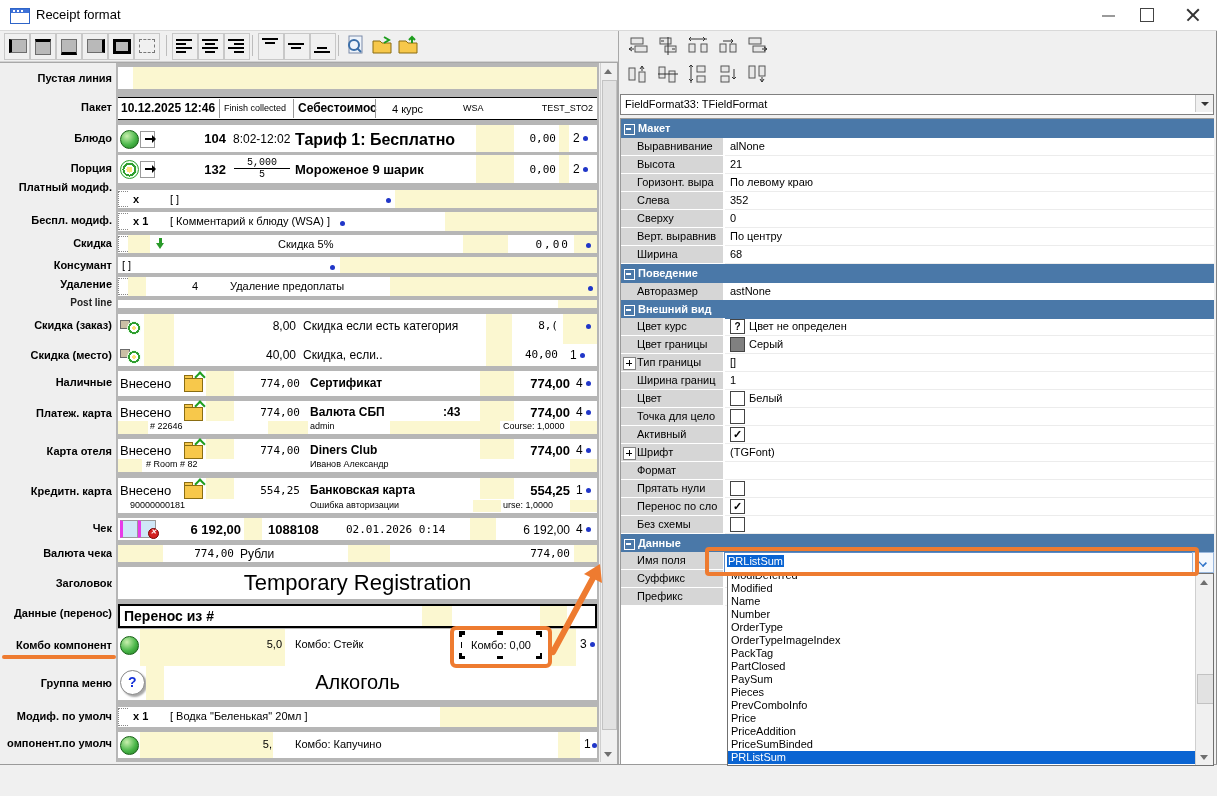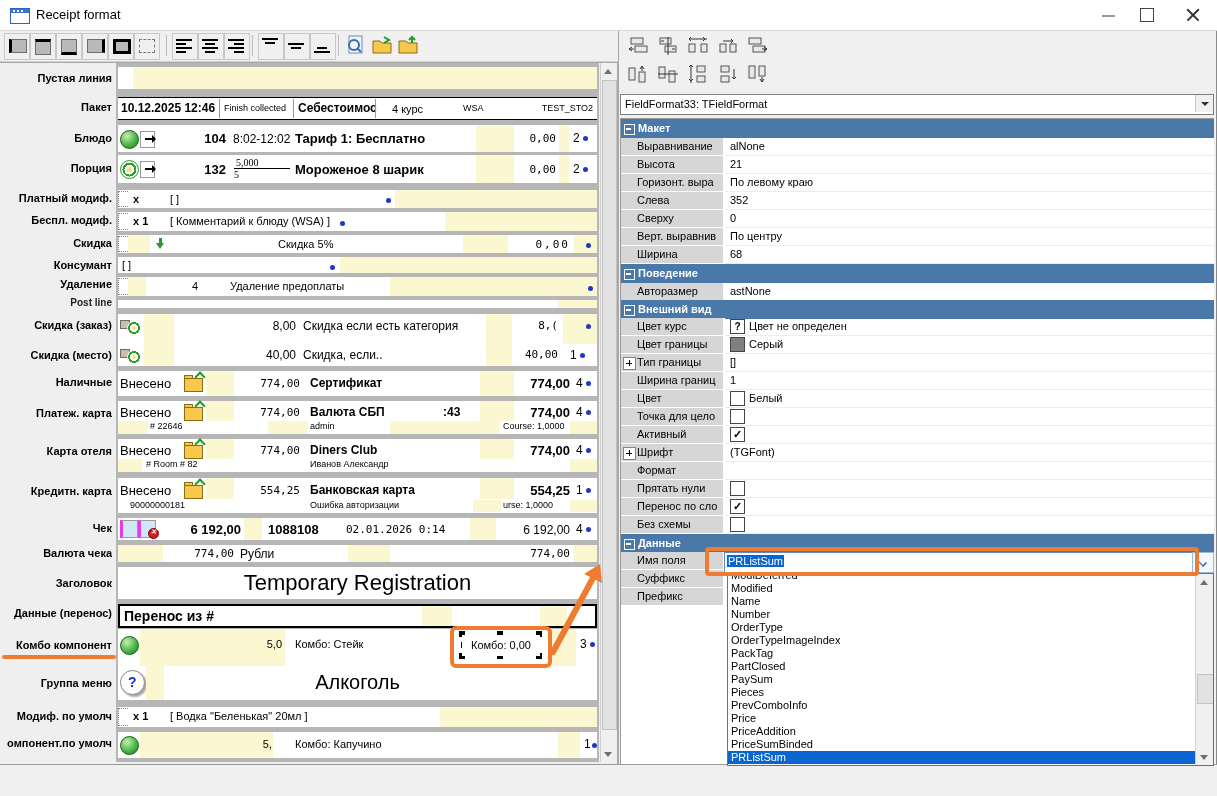--- a/index.html
+++ b/index.html
@@ -52,21 +52,21 @@
   .ht::after{content:"";position:absolute;right:1px;bottom:0;width:14px;height:14px;border-radius:50%;
         background:radial-gradient(circle,#ffe27a 0 2px,#fff 2px 4px,#2f9e2f 4px 6px,#eaffea 6px)}
   .fold{position:absolute;width:17px;height:12px;background:#f7c84b;border:1px solid #8a6d12}
   .fold::before{content:"";position:absolute;top:-4px;left:-1px;width:7px;height:2px;background:#f7c84b;border:1px solid #8a6d12;border-bottom:none}
   .fold i{position:absolute;right:-2px;top:-6px;width:6px;height:6px;border-left:2px solid #1e9e1e;border-top:2px solid #1e9e1e;transform:rotate(45deg)}
   .payic{position:absolute;width:14px;height:16px;background:#cfe7f7;border:1px solid #9a9a9a;border-left:3px solid #e83ae8}
   .payic i{position:absolute;right:-4px;bottom:-2px;width:9px;height:9px;border-radius:50%;background:#d42020;border:1px solid #7a0000}
   .payic i::after{content:"✕";position:absolute;left:1.5px;top:-1px;color:#fff;font-size:7px;font-weight:bold}
   .qic{position:absolute;width:23px;height:23px;border-radius:50%;background:#fff;border:1px solid #888;box-shadow:2px 2px 2px rgba(0,0,0,.35)}
   .qic::after{content:"?";position:absolute;left:7px;top:3px;color:#1330d8;font-weight:bold;font-size:14px}
-  .frac{position:absolute;font-family:Liberation Serif, serif}
+  .frac{position:absolute;text-align:center;font-family:Liberation Mono, monospace}
   .frac .fn{font-size:10px;border-bottom:1px solid #000;padding:0 2px}
   .frac .fd{font-size:10px}
   .handle{position:absolute;width:6px;height:6px;background:#000}
   
   .sb{position:absolute;background:#f0f0f0;border-left:1px solid #cfcfcf}
   .sbarrow{position:absolute;left:0;width:100%;height:16px}
   .tri-up{position:absolute;left:4px;top:6px;border-left:4px solid transparent;border-right:4px solid transparent;border-bottom:5px solid #6f6f6f}
   .tri-dn{position:absolute;left:4px;top:6px;border-left:4px solid transparent;border-right:4px solid transparent;border-top:5px solid #6f6f6f}
   .sbthumb{position:absolute;left:1px;width:13px;background:#e2e2e2;border:1px solid #c2c2c2}
   
@@ -209,21 +209,21 @@
       </svg></div>
 </div>
 
 <div id="designer">
   <div id="dcontent"></div>
 
   <div class="rlabel" style="top:9px">Пустая линия</div>
   <div class="rlabel" style="top:38px">Пакет</div>
   <div class="rlabel" style="top:69px">Блюдо</div>
   <div class="rlabel" style="top:99px">Порция</div>
-  <div class="rlabel" style="top:129px">Платный модиф.</div>
+  <div class="rlabel" style="top:118px">Платный модиф.</div>
   <div class="rlabel" style="top:151px">Беспл. модиф.</div>
   <div class="rlabel" style="top:174px">Скидка</div>
   <div class="rlabel" style="top:196px">Консумант</div>
   <div class="rlabel" style="top:215px">Удаление</div>
   <div class="rlabel" style="top:234px;font-size:10px;color:#222">Post line</div>
   <div class="rlabel" style="top:256px">Скидка (заказ)</div>
   <div class="rlabel" style="top:286px">Скидка (место)</div>
   <div class="rlabel" style="top:313px">Наличные</div>
   <div class="rlabel" style="top:344px">Платеж. карта</div>
   <div class="rlabel" style="top:382px">Карта отеля</div>
@@ -253,39 +253,39 @@
     <span class="t r" style="left:400px;top:5px;width:75px;font-size:9px">TEST_STO2</span>
   </div>
 
   <div class="rrow" style="top:62px;height:27px">
     <div class="ball" style="left:2px;top:5px"></div>
     <div class="exp" style="left:22px;top:6px">
         <i></i>
       </div>
     <span class="t b r" style="left:70px;top:6px;width:38px;font-size:13px">104</span>
     <span class="t" style="left:115px;top:7px;font-size:12px">8:02-12:02</span>
-    <span class="t b" style="left:177px;top:6px;font-size:13px">Тариф 1: Бесплатно</span>
+    <span class="t b" style="left:177px;top:6px;font-size:16px">Тариф 1: Бесплатно</span>
     <div class="ylw" style="left:358px;width:38px"></div>
     <span class="t mono r" style="left:398px;top:7px;width:40px">0,00</span>
     <div class="ylw" style="left:441px;width:10px"></div>
     <span class="t" style="left:455px;top:6px;font-size:12px">2</span>
     <div class="dot" style="left:465px;top:11px"></div>
   </div>
 
   <div class="rrow" style="top:92px;height:28px">
     <div class="targ" style="left:2px;top:5px"></div>
     <div class="exp" style="left:22px;top:6px">
         <i></i>
       </div>
     <span class="t b r" style="left:70px;top:7px;width:38px;font-size:13px">132</span>
     <div class="frac" style="left:116px;top:2px;width:56px">
       <div class="fn">5,000</div>
         <div class="fd">5</div>
     </div>
-    <span class="t b" style="left:177px;top:7px;font-size:13px">Мороженое 8 шарик</span>
+    <span class="t b" style="left:177px;top:7px;font-size:13px">Мороженое 9 шарик</span>
     <div class="ylw" style="left:358px;width:38px"></div>
     <span class="t mono r" style="left:398px;top:8px;width:40px">0,00</span>
     <div class="ylw" style="left:441px;width:10px"></div>
     <span class="t" style="left:455px;top:7px;font-size:12px">2</span>
     <div class="dot" style="left:465px;top:12px"></div>
   </div>
 
   <div class="rrow" style="top:127px;height:18px">
     <div class="pfx"></div>
     <span class="t b" style="left:15px;top:3px">x</span>

